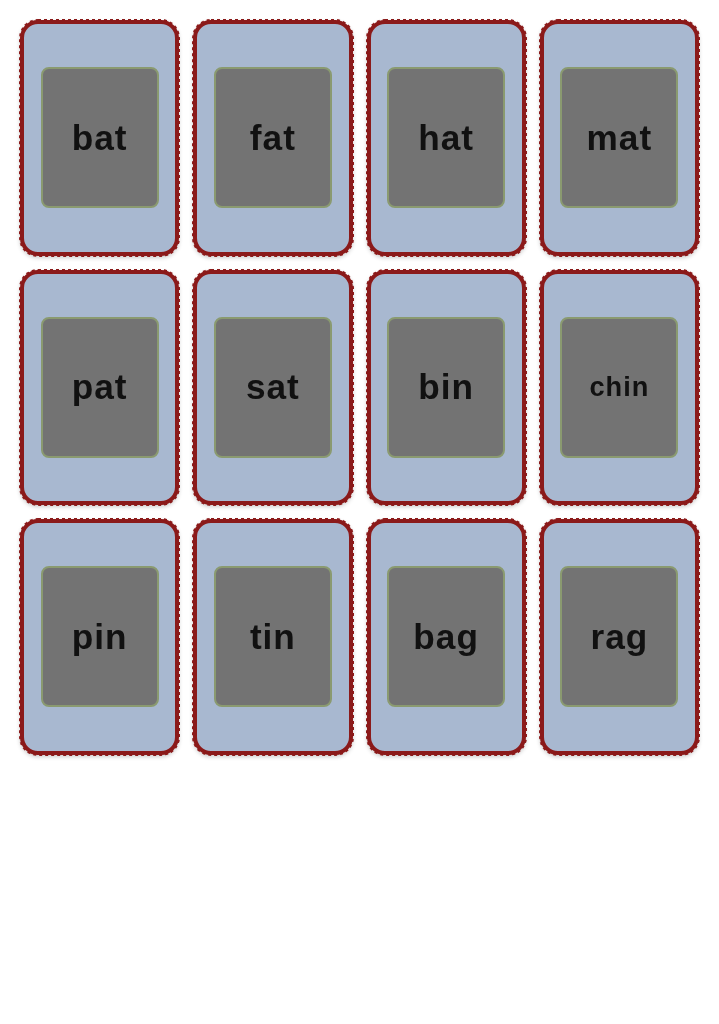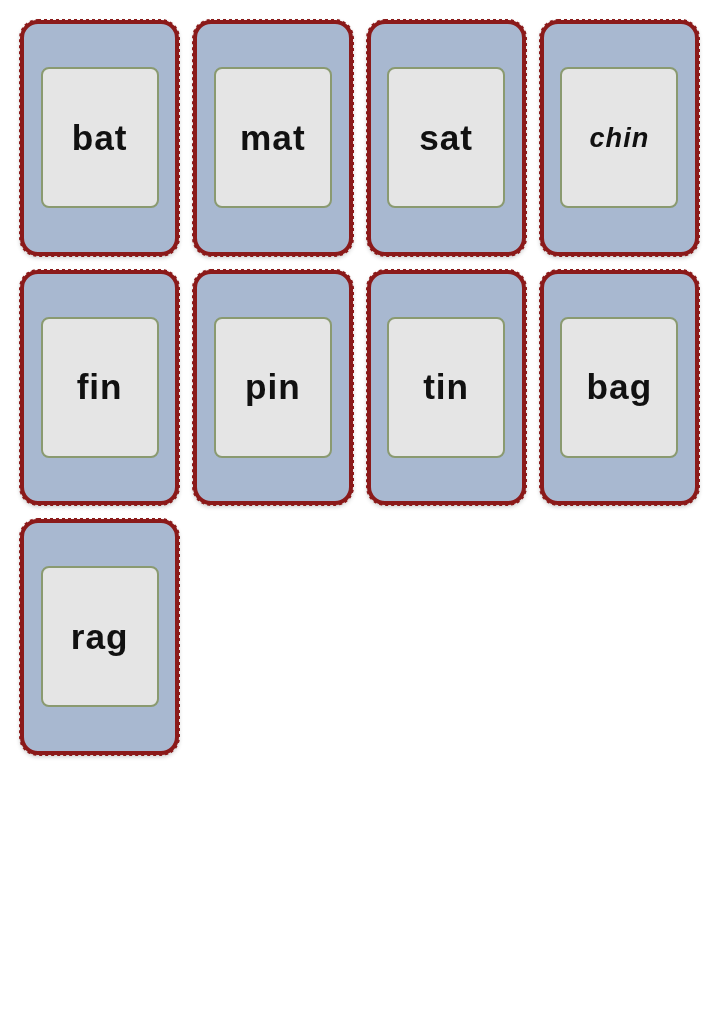--- a/index.html
+++ b/index.html
@@ -36,70 +36,84 @@
       align-items: center;
       justify-content: center;
       position: relative;
       box-shadow: 0 2px 4px rgba(0,0,0,0.2);
       
       outline: 3px dotted #8b1a1a;
       outline-offset: -2px;
     }
 
     .card-inner {
-      background-color: #e5e5e5;
+      background-color: #737373;
       border: 2px solid #8a9a70;
       border-radius: 8px;
       width: 78%;
       height: 62%;
       display: flex;
       align-items: center;
       justify-content: center;
     }
 
     .card-word {
       font-size: 2.2em;
       font-weight: bold;
       font-family: Arial, 'Comic Sans MS', sans-serif;
       color: #111111;
       letter-spacing: 1px;
     }
 
     .card-word.small {
       font-size: 1.7em;
-      font-style: italic;
     }
   </style>
 </head>
 <body>
 
 <div class="grid-container">
 <div class="card">
       <div class="card-inner">
         <span class="card-word">bat</span>
       </div>
     </div>
     <div class="card">
       <div class="card-inner">
+        <span class="card-word">fat</span>
+      </div>
+    </div>
+    <div class="card">
+      <div class="card-inner">
+        <span class="card-word">hat</span>
+      </div>
+    </div>
+    <div class="card">
+      <div class="card-inner">
         <span class="card-word">mat</span>
+      </div>
+    </div>
+    <div class="card">
+      <div class="card-inner">
+        <span class="card-word">pat</span>
       </div>
     </div>
     <div class="card">
       <div class="card-inner">
         <span class="card-word">sat</span>
       </div>
     </div>
     <div class="card">
       <div class="card-inner">
-        <span class="card-word small">chin</span>
+        <span class="card-word">bin</span>
       </div>
     </div>
     <div class="card">
       <div class="card-inner">
-        <span class="card-word">fin</span>
+        <span class="card-word small">chin</span>
       </div>
     </div>
     <div class="card">
       <div class="card-inner">
         <span class="card-word">pin</span>
       </div>
     </div>
     <div class="card">
       <div class="card-inner">
         <span class="card-word">tin</span>

